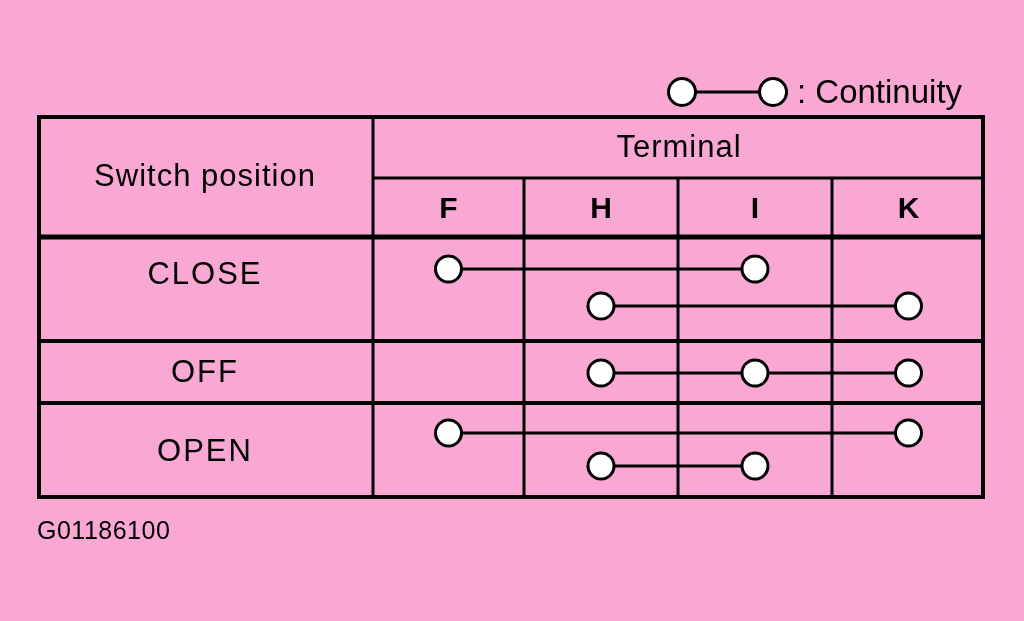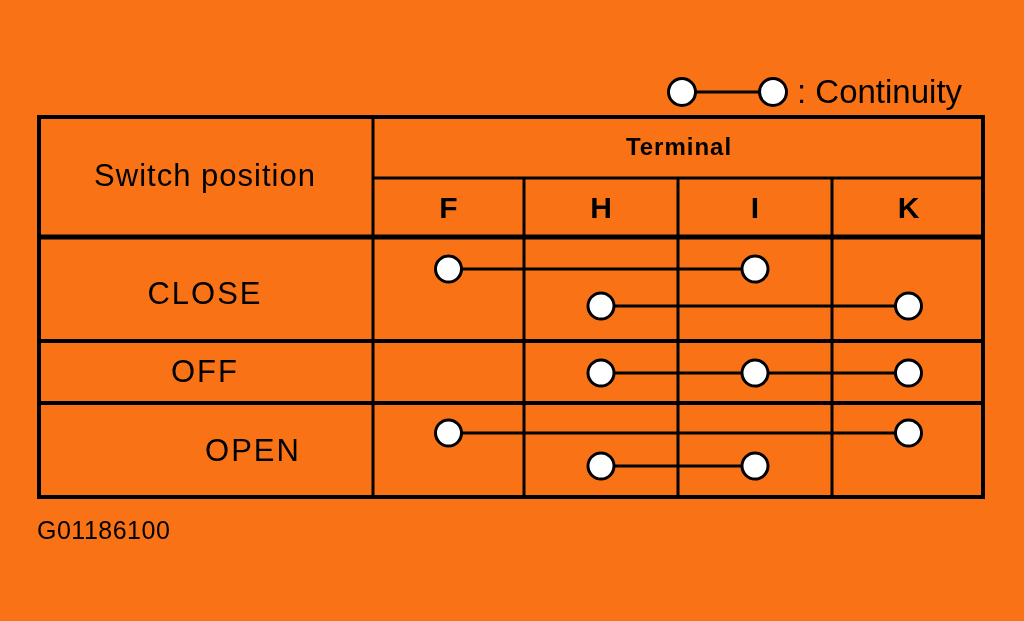--- a/index.html
+++ b/index.html
@@ -1,49 +1,49 @@
 <!DOCTYPE html>
 <html><head>
 <meta charset="utf-8">
 <style>
   html, body { margin: 0; padding: 0; background: #ffffff; }
   .page {
     position: relative;
     width: 1024px;
     height: 621px;
-    background: #f97316;
+    background: #f9a8d4;
     font-family: "Liberation Sans", sans-serif;
     color: #000000;
     overflow: hidden;
   }
   .cell {
     position: absolute;
     display: flex;
     align-items: center;
     justify-content: center;
     text-align: center;
     color: #000000;
   }
   .corner-header {
     left: 37px; top: 115px; width: 336px; height: 122px;
     font-size: 31px; font-weight: normal; letter-spacing: 1px;
   }
   .terminal-group-header {
     left: 373px; top: 115px; width: 612px; height: 63px;
-    font-size: 24px; font-weight: bold; letter-spacing: 1px;
+    font-size: 31px; font-weight: normal; letter-spacing: 1px;
   }
   .term { top: 178px; height: 59px; font-size: 30px; font-weight: bold; }
   .term-f { left: 373px; width: 151px; }
   .term-h { left: 524px; width: 154px; }
   .term-i { left: 678px; width: 154px; }
   .term-k { left: 832px; width: 153px; }
   .rowlabel { left: 37px; width: 336px; font-size: 31px; font-weight: normal; letter-spacing: 2px; }
-  .row-close { top: 242px; height: 104px; }
+  .row-close { top: 222px; height: 104px; }
   .row-off   { top: 341px; height: 62px; }
-  .row-open  { top: 403px; height: 96px; margin-left: 48px; }
+  .row-open  { top: 403px; height: 96px; }
   .legend-label {
     position: absolute;
     left: 797px; top: 73px; height: 38px;
     display: flex; align-items: center;
     font-size: 33px; font-weight: normal;
     white-space: pre;
   }
   .caption {
     position: absolute;
     left: 37px; top: 516px;

